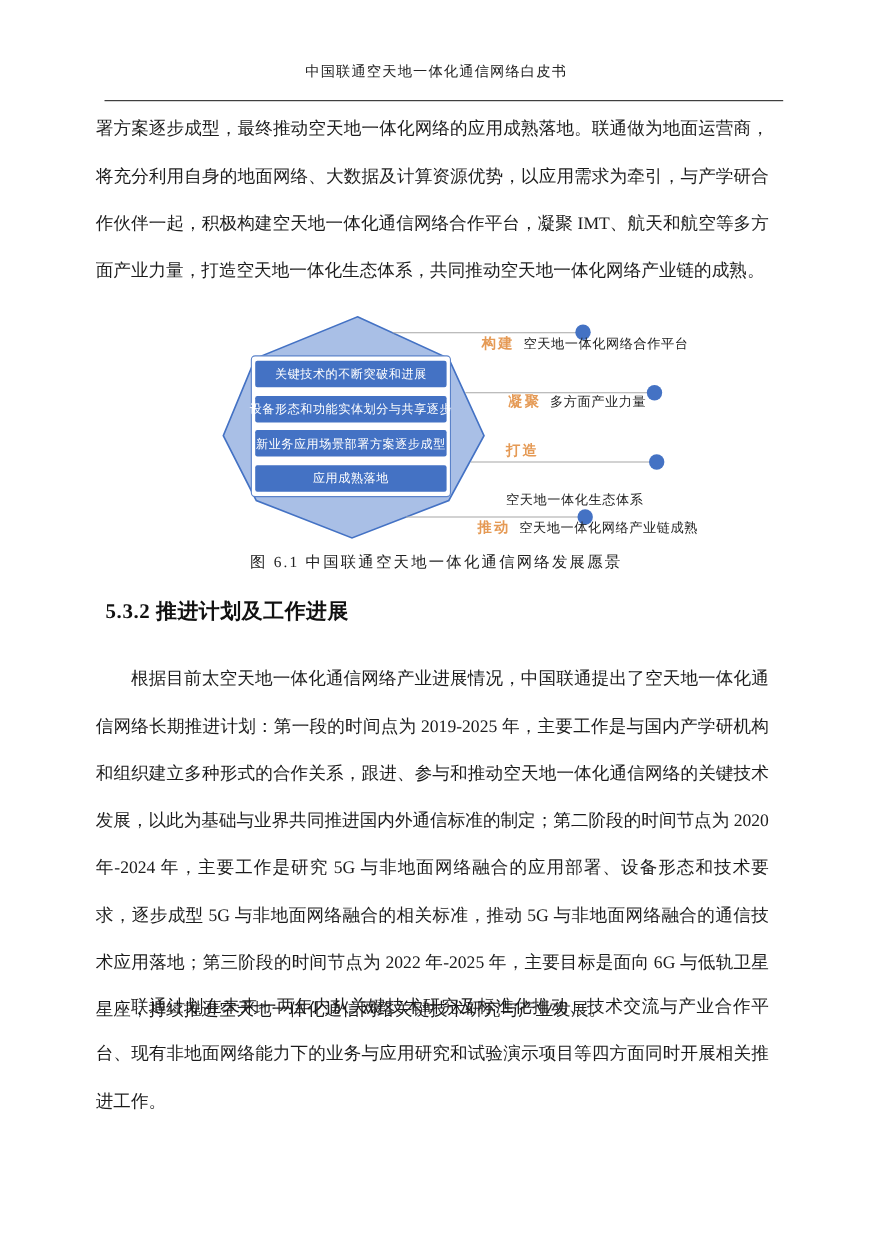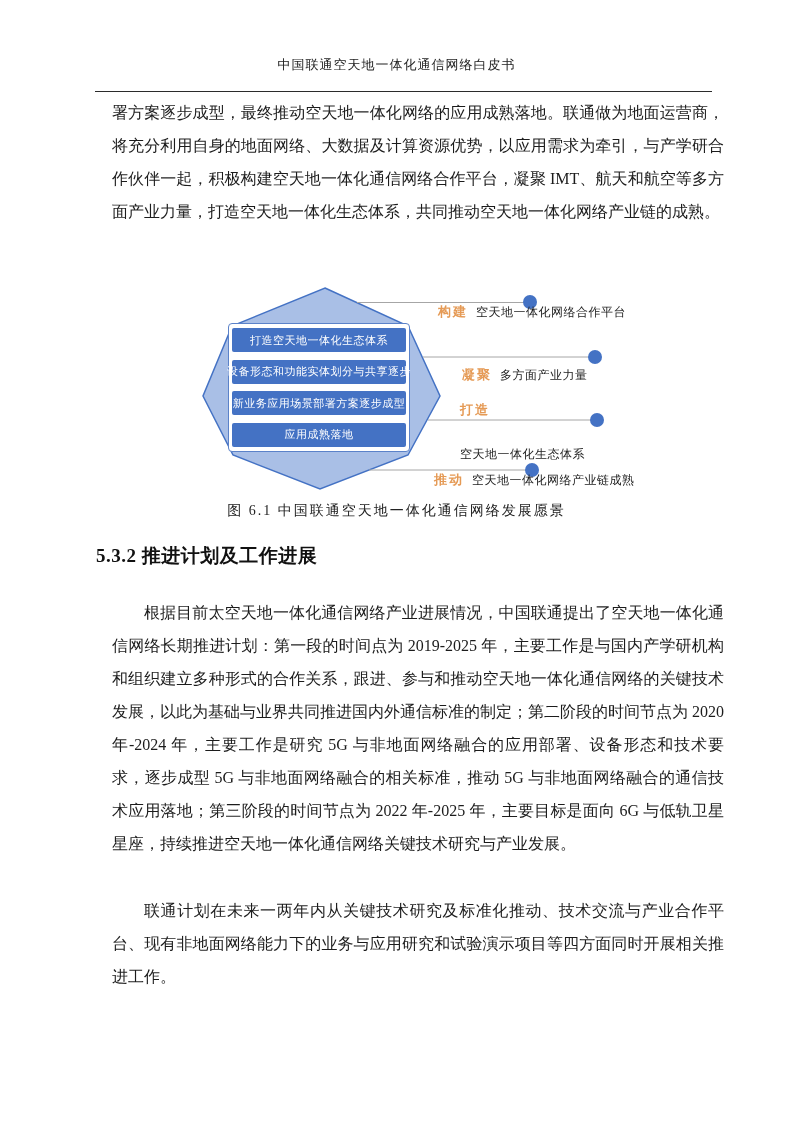--- a/index.html
+++ b/index.html
@@ -10,22 +10,22 @@
   }
   .header-title {
     position:absolute; top:56px; left:0; width:100%;
     text-align:center; font-size:13px; letter-spacing:1px; color:#222;
   }
   .header-rule {
     position:absolute; top:91px; left:95px; width:617px; height:0;
     border-top:1.5px solid #2b2b2b;
   }
   .body-par {
-    position:absolute; left:112px; width:612px; margin:0;
-    font-size:16px; line-height:33px; text-align:justify; color:#1c1c1c;
+    position:absolute; left:87px; width:612px; margin:0;
+    font-size:16px; line-height:43px; text-align:justify; color:#1c1c1c;
   }
   .p1 { top:96px; }
   .p2 { top:596px; }
   .p3 { top:894px; }
   .indent { text-indent:2em; }
 
   
   .diagram { position:absolute; left:192px; top:284px; width:436px; height:214px; }
   .diagram svg { position:absolute; left:0; top:0; }
   .octagon { stroke:#4472c4; stroke-width:1.5; }
@@ -42,21 +42,21 @@
     font-family:"Liberation Sans","DejaVu Sans",sans-serif;
     font-size:11px; letter-spacing:0.5px; white-space:nowrap;
   }
   .flabel {
     position:absolute; display:flex; align-items:baseline; gap:8px;
     font-family:"Liberation Sans","DejaVu Sans",sans-serif; white-space:nowrap;
   }
   .flabel .kw { font-size:13px; font-weight:bold; color:#e59a55; letter-spacing:2px; }
   .flabel .lt { font-size:12px; color:#222; letter-spacing:0.5px;margin-top:19px; }
   .lbl-1 { left:246px; top:1px; }
-  .lbl-2 { left:270px; top:64px; }
+  .lbl-2 { left:270px; top:54px; }
   .lbl-3 { left:268px; top:117px;flex-direction:column; }
   .lbl-4 { left:242px; top:169px; }
 
   .fig-caption {
     position:absolute; top:502px; left:0; width:100%;
     text-align:center; font-size:14px; letter-spacing:2px; color:#222;
   }
   .section-heading {
     position:absolute; top:543px; left:96px; margin:0;
     font-size:19px; font-weight:bold; color:#111; letter-spacing:0.5px;
@@ -79,21 +79,21 @@
       <line class="connector" x1="231" y1="73" x2="403" y2="73"></line>
       <line class="connector" x1="236" y1="136" x2="405" y2="136"></line>
       <line class="connector" x1="177" y1="186" x2="340" y2="186"></line>
       <circle cx="338" cy="18" r="7" fill="#4472c4"></circle>
       <circle cx="403" cy="73" r="7" fill="#4472c4"></circle>
       <circle cx="405" cy="136" r="7" fill="#4472c4"></circle>
       <circle cx="340" cy="186" r="7" fill="#4472c4"></circle>
     </svg>
 
     <div class="stage-box">
-      <div class="stage-bar">打造空天地一体化生态体系</div>
+      <div class="stage-bar">关键技术的不断突破和进展</div>
       <div class="stage-bar">设备形态和功能实体划分与共享逐步</div>
       <div class="stage-bar">新业务应用场景部署方案逐步成型</div>
       <div class="stage-bar">应用成熟落地</div>
     </div>
 
     <div class="flabel lbl-1">
       <span class="kw">构建</span>
       <span class="lt">空天地一体化网络合作平台</span>
     </div>
     <div class="flabel lbl-2">

